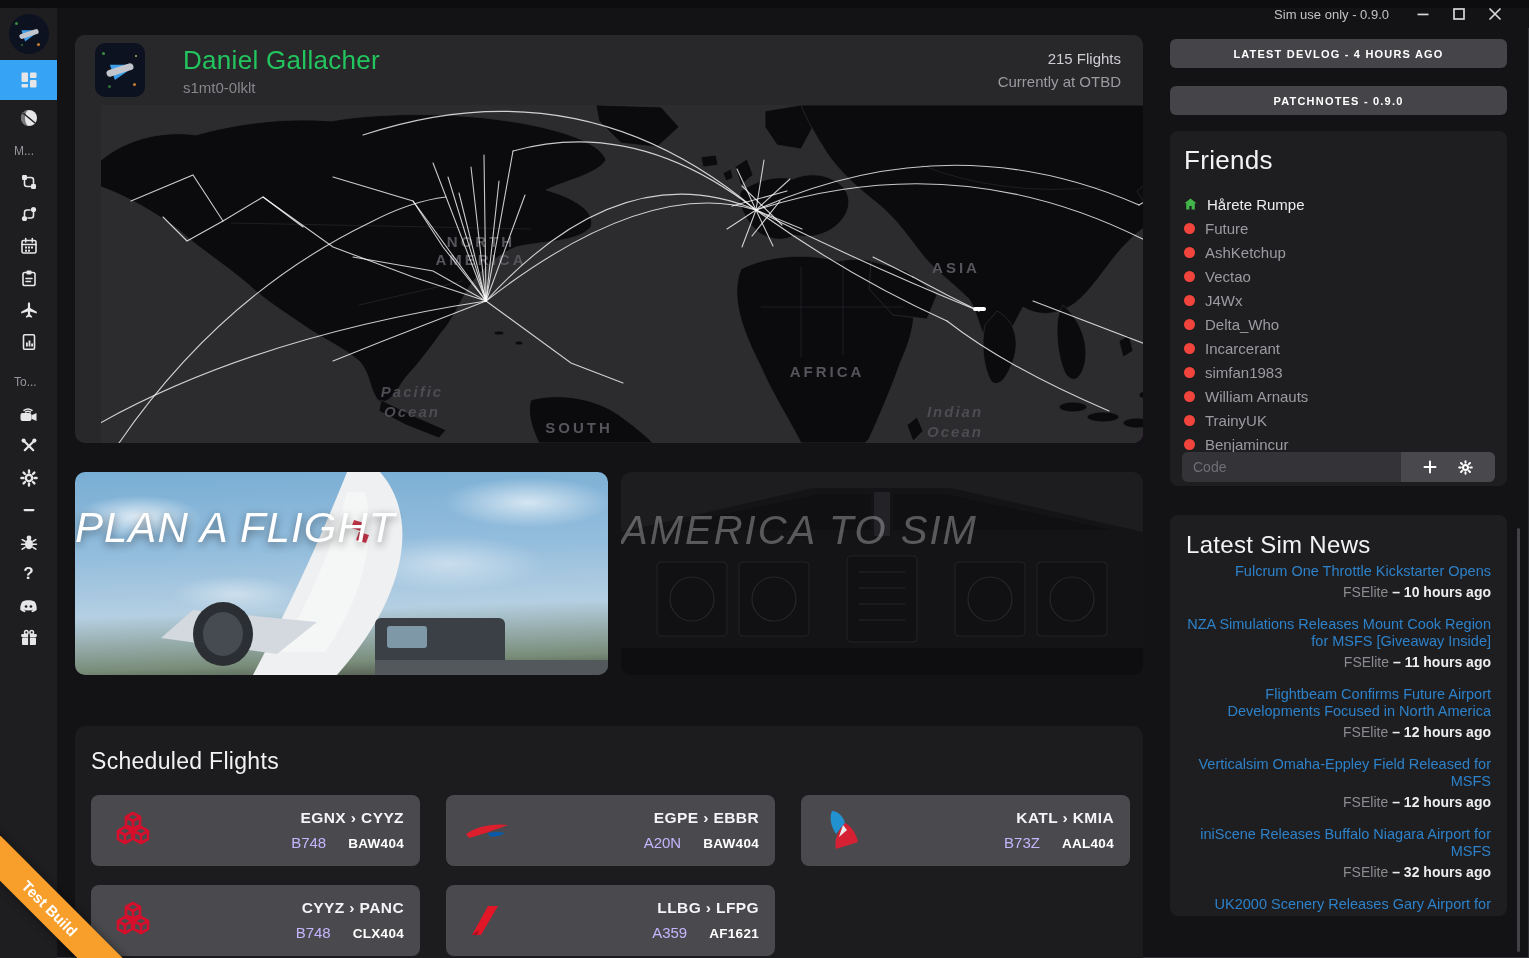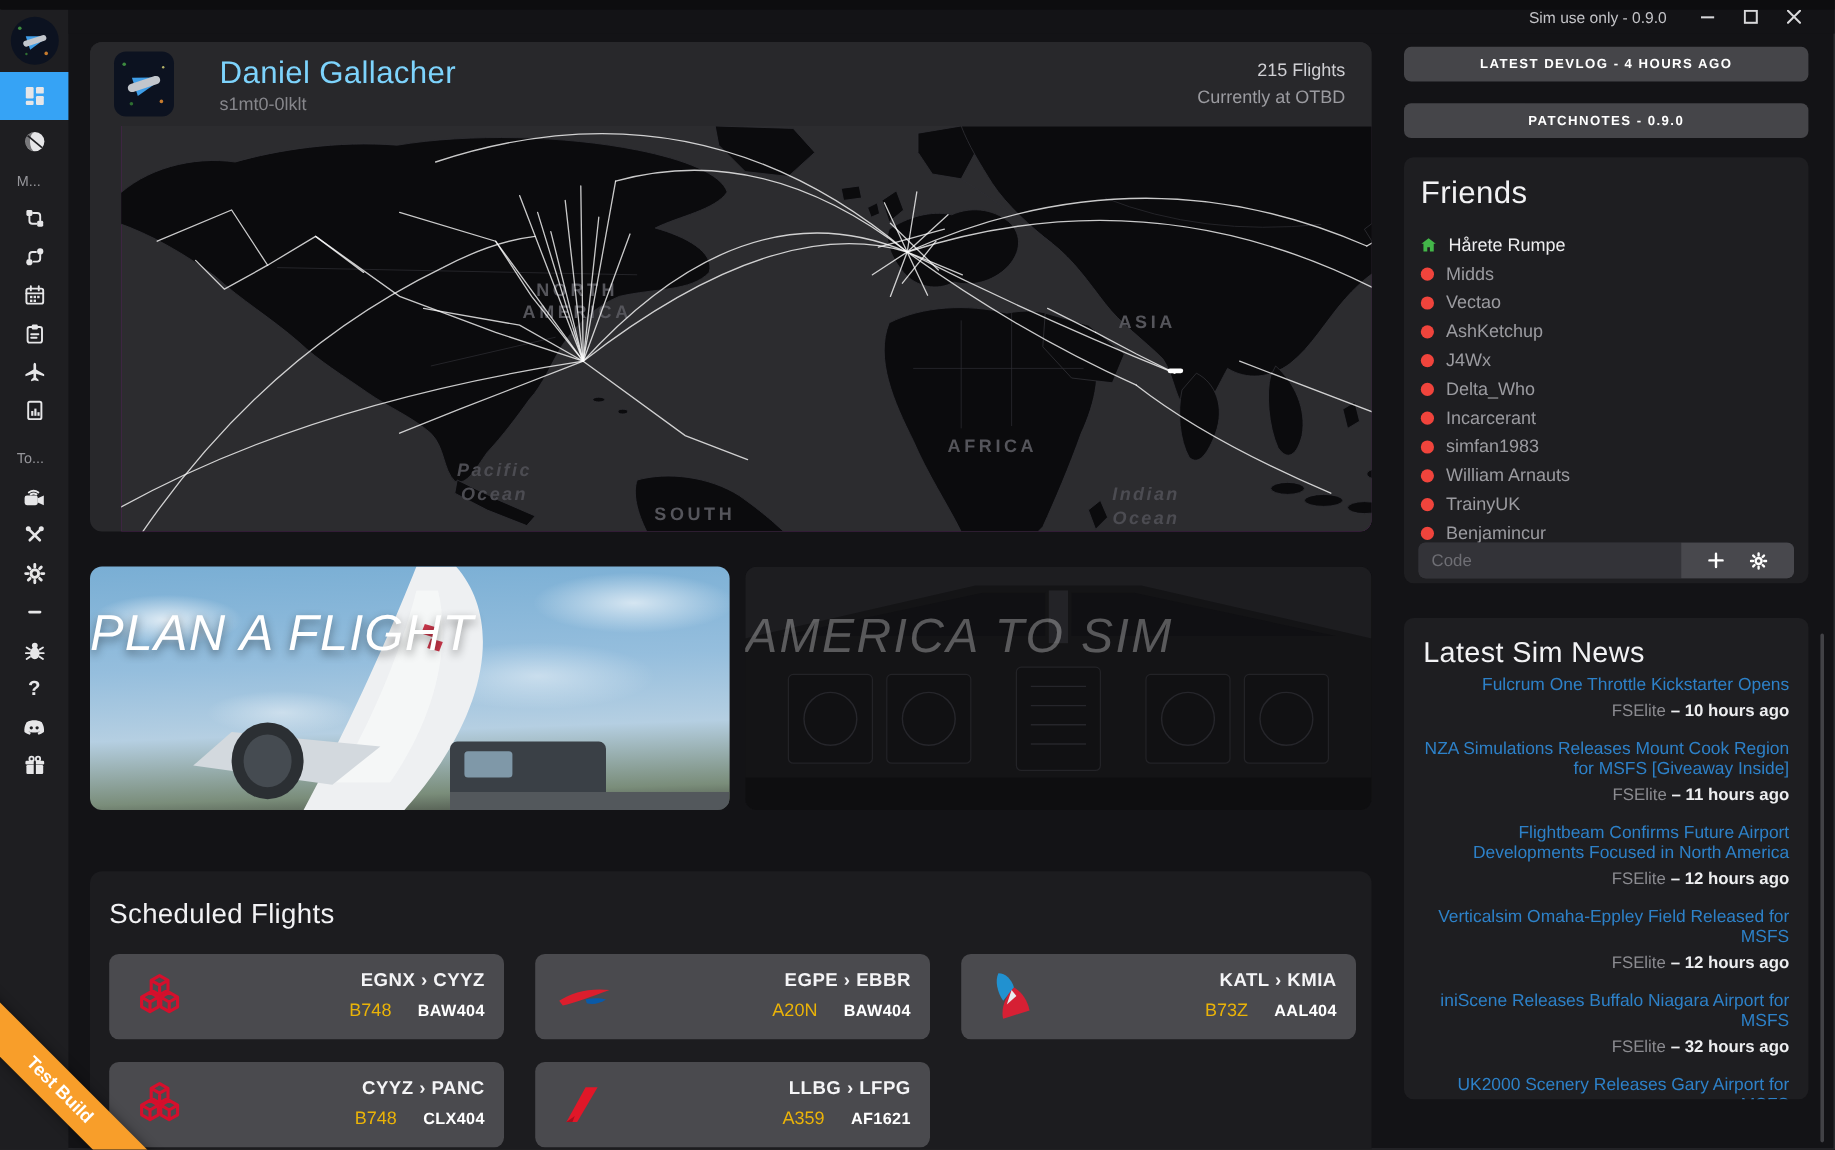--- a/index.html
+++ b/index.html
@@ -32,21 +32,21 @@
   .ic { fill:#e6e6e8; }
   .ic-s { stroke:#e6e6e8; fill:none; stroke-width:1.6; stroke-linecap:round; stroke-linejoin:round; }
   .help-glyph { color:#e6e6e8; font-size:17px; font-weight:bold; }
   
   .profile-card { position:absolute; left:75px; top:35px; width:1068px; height:408px;
     border-radius:10px; overflow:hidden; background:#28282b; }
   .profile-header { height:70px; display:flex; align-items:center; padding:0 22px 0 20px; background:#28282b; }
   .avatar { width:50px; height:54px; border-radius:10px; overflow:hidden; background:#0c1220; position:relative; flex:none; }
   .avatar-dots i, .logo i { position:absolute; width:3px; height:3px; border-radius:50%; }
   .hdr-names { margin-left:38px; }
-  .hdr-name { font-size:26px; color:#7dd3fc; letter-spacing:.3px; }
+  .hdr-name { font-size:26px; color:#22c55e; letter-spacing:.3px; }
   .hdr-user { font-size:15px; color:#86868b; margin-top:3px; }
   .hdr-stats { margin-left:auto; text-align:right; }
   .hdr-flights { font-size:15px; color:#cfcfd3; }
   .hdr-loc { font-size:15px; color:#9b9ba0; margin-top:6px; }
   .map-wrap { height:338px; background:#701a75;margin-left:26px; }
   .map-label { fill:#55555b; font-size:15px; font-weight:bold; letter-spacing:3px; text-anchor:middle; }
   .ocean-label { fill:#4c4c52; font-size:15px; font-style:italic; letter-spacing:2px; text-anchor:middle; font-weight:bold; }
   .routes path { stroke:#ffffff; stroke-width:1.1; fill:none; opacity:.78; stroke-linecap:round; }
   .land { fill:#0b0b0d; stroke:#303035; stroke-width:.7; }
   .border-line { stroke:#2e2e33; stroke-width:.6; fill:none; }
@@ -73,21 +73,21 @@
     align-items:center; padding:0 16px 0 18px; cursor:pointer; }
   .flight-logo { width:52px; display:flex; align-items:center; }
   .flight-logo svg { display:none; }
   .flight-card.cargolux .logo-cargolux { display:block; }
   .flight-card.ba .logo-ba { display:block; }
   .flight-card.aa .logo-aa { display:block; }
   .flight-card.af .logo-af { display:block; }
   .flight-right { margin-left:auto; text-align:right; }
   .flight-route { font-size:15.5px; font-weight:bold; color:#f4f4f6; letter-spacing:.4px; }
   .flight-meta { margin-top:7px; }
-  .flight-type { color:#eab308; font-size:15px; }
+  .flight-type { color:#c4b5fd; font-size:15px; }
   .flight-callsign { color:#ffffff; font-weight:bold; font-size:13.5px; margin-left:22px; letter-spacing:.3px; }
   
   .rbtn { position:absolute; left:1170px; width:337px; height:29px; background:#454549;
     border:none; border-radius:6px; color:#fff; font-size:11px; font-weight:bold;
     letter-spacing:1.2px; cursor:pointer; font-family:inherit; }
   .rbtn.devlog { top:39px; }
   .rbtn.patch { top:86px; }
   .panel { position:absolute; left:1170px; width:337px; background:#1e1e21; border-radius:8px; overflow:hidden; }
   .friends-panel { top:131px; height:355px; padding:14px; }
   .panel-title { font-size:26px; color:#f2f2f4; letter-spacing:.3px; }
@@ -575,33 +575,33 @@
 
         <svg class="house" width="13" height="12" viewBox="0 0 13 12">
           <path d="M6.5,0.5 L12.5,5.2 H10.8 V11.5 H7.6 V8 H5.4 V11.5 H2.2 V5.2 H0.5 Z" fill="#43b649"></path>
         </svg>
         <span class="fname">Hårete Rumpe</span>
       </li>
 
       <li class="friend offline">
         <span class="dot"></span>
 
-        <span class="fname">Midds</span>
+        <span class="fname">Future</span>
+      </li>
+
+      <li class="friend offline">
+        <span class="dot"></span>
+
+        <span class="fname">AshKetchup</span>
       </li>
 
       <li class="friend offline">
         <span class="dot"></span>
 
         <span class="fname">Vectao</span>
-      </li>
-
-      <li class="friend offline">
-        <span class="dot"></span>
-
-        <span class="fname">AshKetchup</span>
       </li>
 
       <li class="friend offline">
         <span class="dot"></span>
 
         <span class="fname">J4Wx</span>
       </li>
 
       <li class="friend offline">
         <span class="dot"></span>

